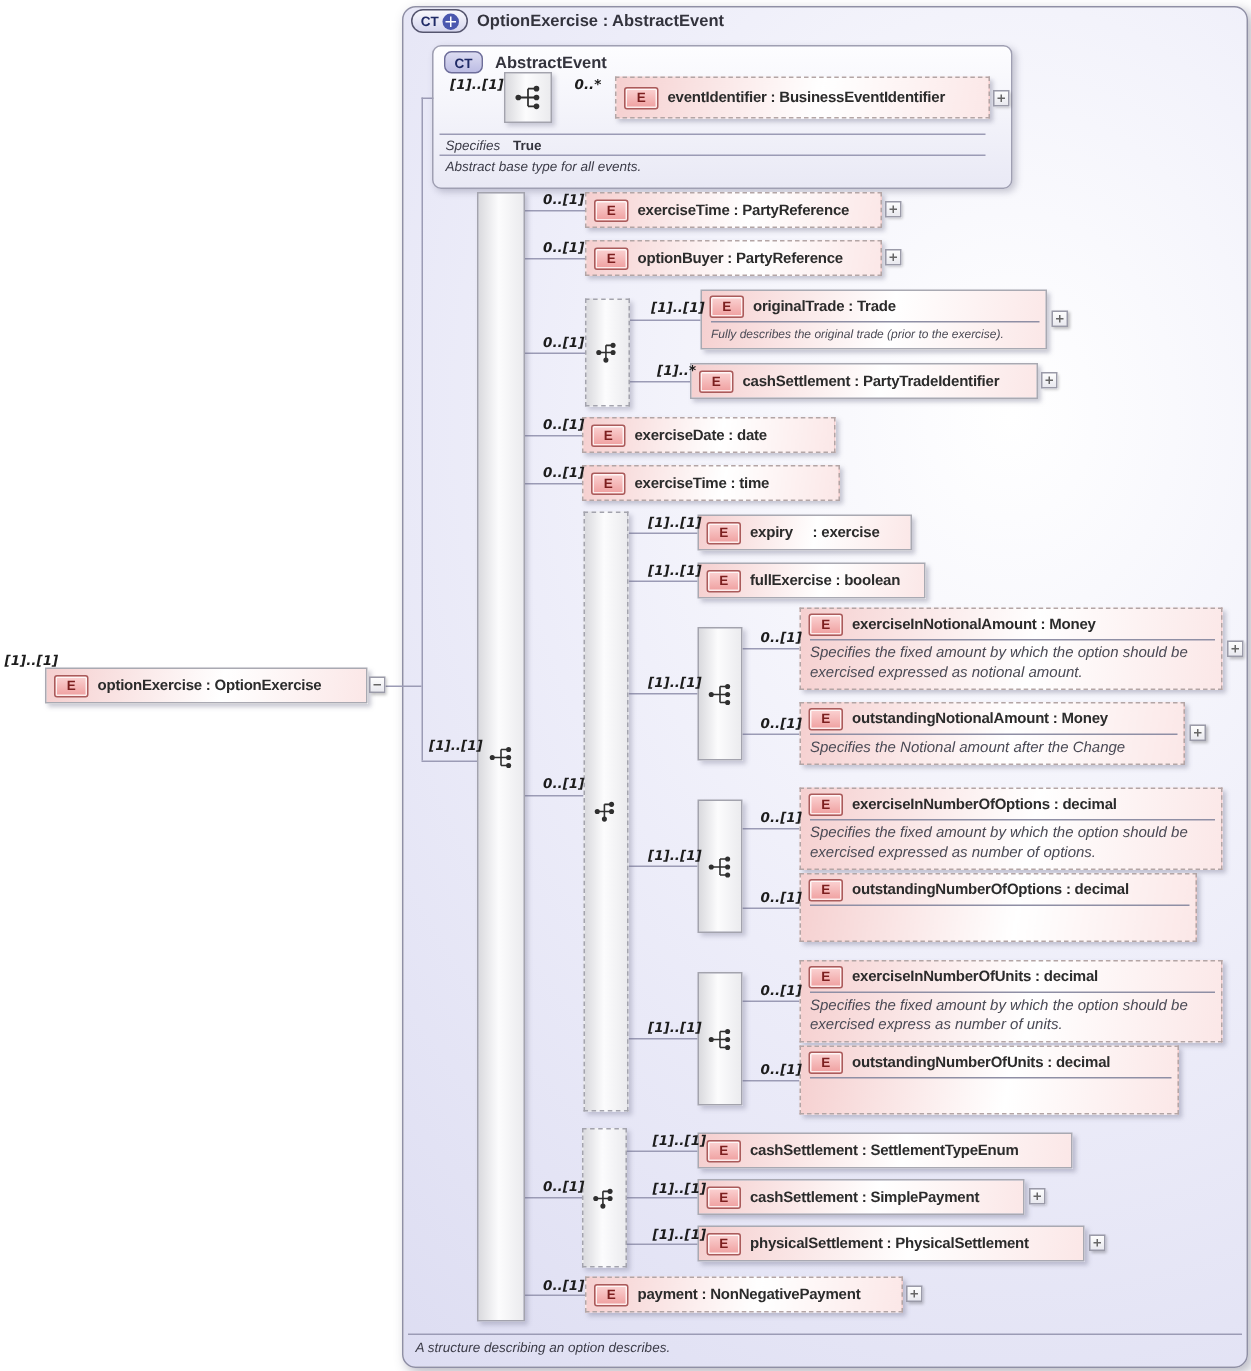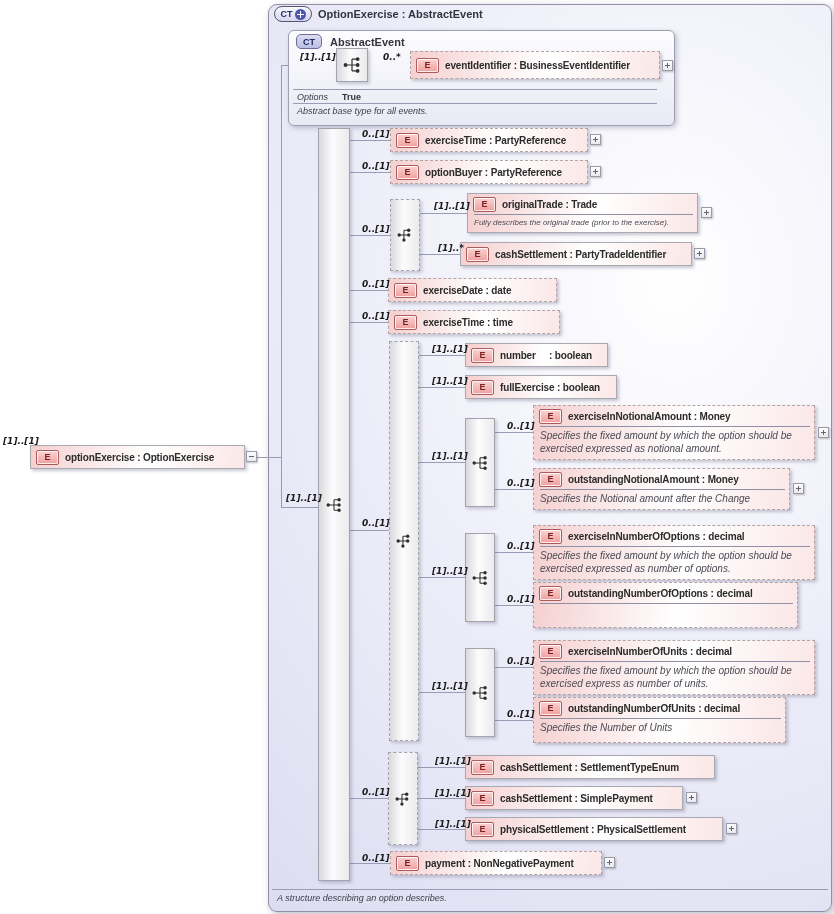--- a/index.html
+++ b/index.html
@@ -101,21 +101,21 @@
     <span class="plus-circle"></span>
   </div>
   <div class="hdr-title" style="left:318px;top:8px">OptionExercise : AbstractEvent</div>
 
   <div id="base-box"></div>
   <div class="ct-pill inner" style="left:296px;top:34px;width:26px;height:15px">
     <span>CT</span>
   </div>
   <div class="hdr-title" style="left:330px;top:36px">AbstractEvent</div>
   <div class="hl" style="left:293px;top:89px;width:364px"></div>
-  <div class="small-italic" style="left:297px;top:92px">Options</div>
+  <div class="small-italic" style="left:297px;top:92px">Specifies</div>
   <div class="small-bold" style="left:342px;top:92px">True</div>
   <div class="hl" style="left:293px;top:103px;width:364px"></div>
   <div class="small-italic" style="left:297px;top:106px">Abstract base type for all events.</div>
 
   <div class="g" style="left:336px;top:48px;width:32px;height:34px">
     <svg class="gicon" width="20" height="20" viewBox="0 0 17 17">
       <path d="M3 8.5H8.5M8.5 3.5V13.5M8.5 3.5H13M8.5 8.5H13M8.5 13.5H13" stroke="#2f2f2f" fill="none"></path>
       <circle cx="3" cy="8.5" r="1.6" fill="#2f2f2f"></circle>
         <circle cx="13.3" cy="3.5" r="1.6" fill="#2f2f2f"></circle>
       <circle cx="13.3" cy="8.5" r="1.6" fill="#2f2f2f"></circle>
@@ -231,21 +231,21 @@
     <span class="etitle">exerciseDate : date</span>
   </div>
 
   <div class="el dashed simple" style="left:388px;top:310px;width:172px;height:24px">
     <span class="ebadge">E</span>
     <span class="etitle">exerciseTime : time</span>
   </div>
 
   <div class="el simple" style="left:465px;top:343px;width:143px;height:24px">
     <span class="ebadge">E</span>
-    <span class="etitle">number     : boolean</span>
+    <span class="etitle">expiry     : exercise</span>
   </div>
 
   <div class="el simple" style="left:465px;top:375px;width:152px;height:24px">
     <span class="ebadge">E</span>
     <span class="etitle">fullExercise : boolean</span>
   </div>
 
   <div class="el dashed" style="left:533px;top:405px;width:282px;height:55px">
     <div class="trow">
       <span class="ebadge">E</span>
@@ -291,21 +291,20 @@
     <div class="sep"></div>
     <div class="edesc">Specifies the fixed amount by which the option should be exercised express as number of units.</div>
   </div>
 
   <div class="el dashed" style="left:533px;top:697px;width:253px;height:46px">
     <div class="trow">
       <span class="ebadge">E</span>
       <span class="etitle">outstandingNumberOfUnits : decimal</span>
     </div>
     <div class="sep"></div>
-    <div class="edesc">Specifies the Number of Units</div>
   </div>
 
   <div class="el simple" style="left:465px;top:755px;width:250px;height:24px">
     <span class="ebadge">E</span>
     <span class="etitle">cashSettlement : SettlementTypeEnum</span>
   </div>
 
   <div class="el simple" style="left:465px;top:786px;width:218px;height:24px">
     <span class="ebadge">E</span>
     <span class="etitle">cashSettlement : SimplePayment</span>

